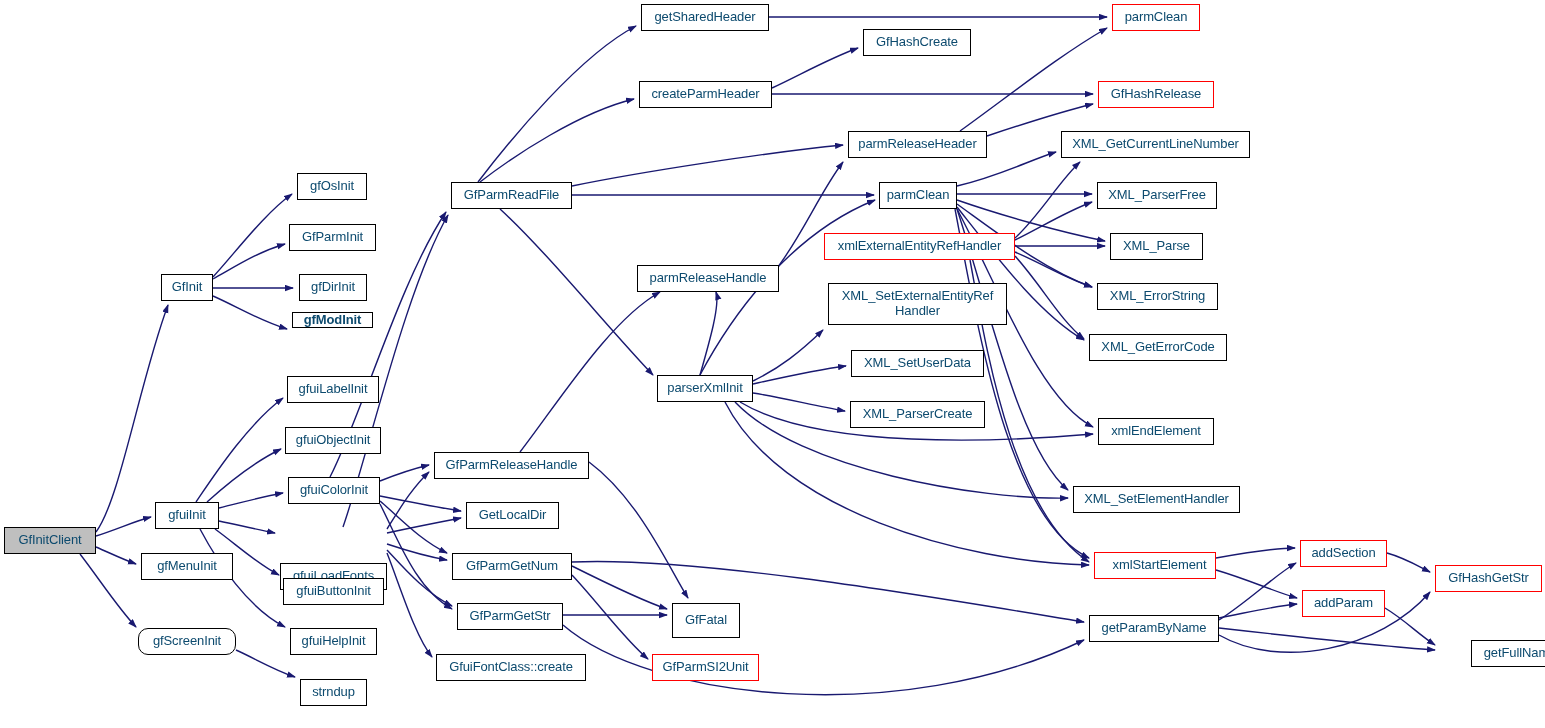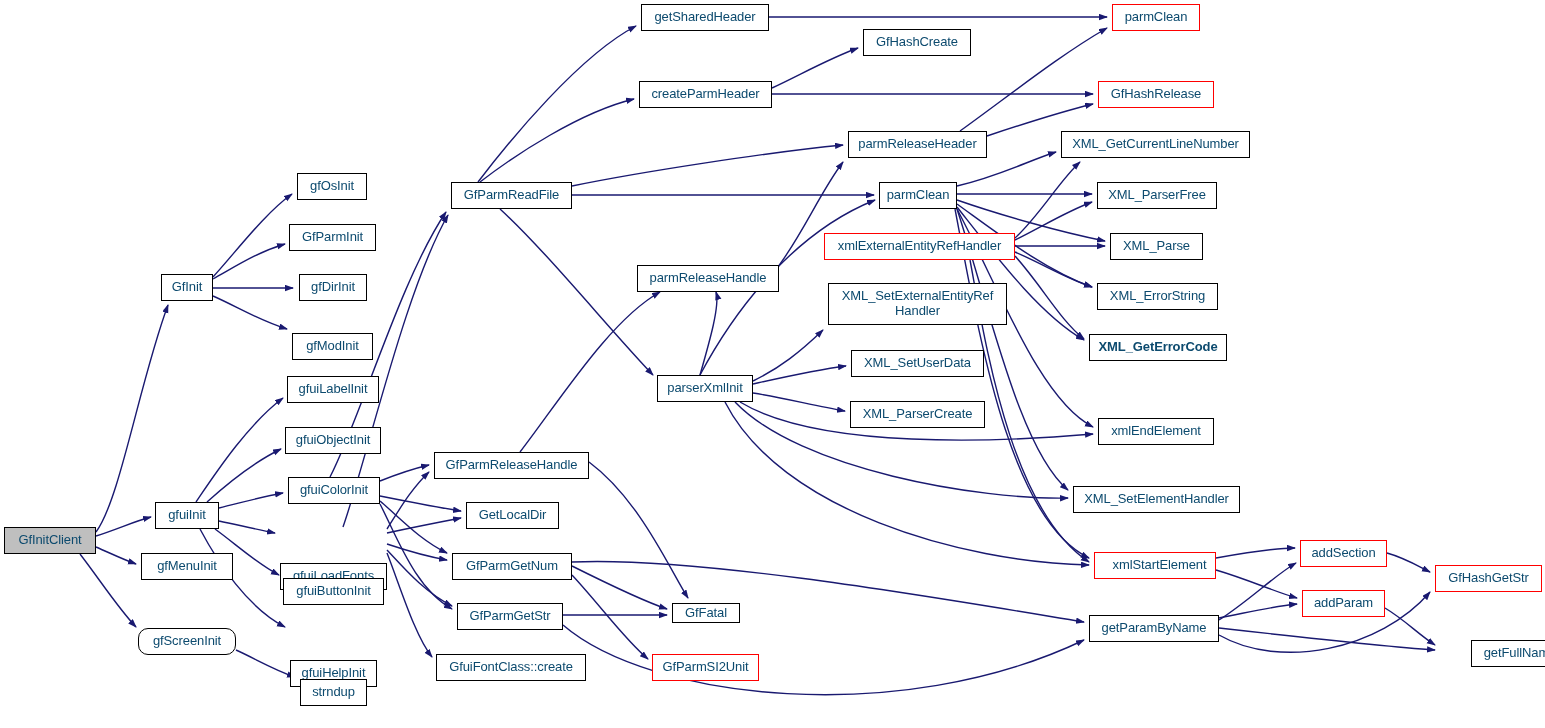--- a/index.html
+++ b/index.html
@@ -133,58 +133,58 @@
         <path d="M 589 462 C 640 500 670 570 688 598" marker-end="url(#arrow)" stroke="#191970"></path>
         <path d="M 520 452 C 560 400 610 320 660 292" marker-end="url(#arrow)" stroke="#191970"></path>
       </g>
   </svg>
   <div id="node-layer">
       <div class="node current" style="left: 4px; top: 527px; width: 92px; height: 27px;">GfInitClient</div>
       <div class="node" style="left: 161px; top: 274px; width: 52px; height: 27px;">GfInit</div>
       <div class="node" style="left: 297px; top: 173px; width: 70px; height: 27px;">gfOsInit</div>
       <div class="node" style="left: 289px; top: 224px; width: 87px; height: 27px;">GfParmInit</div>
       <div class="node" style="left: 299px; top: 274px; width: 68px; height: 27px;">gfDirInit</div>
-      <div class="node" style="left: 292px; top: 333px; width: 81px; height: 27px;">gfModInit</div>
+      <div class="node" style="left: 292px; top: 312px; width: 81px; height: 16px; font-weight: bold;">gfModInit</div>
       <div class="node" style="left: 155px; top: 502px; width: 64px; height: 27px;">gfuiInit</div>
       <div class="node" style="left: 141px; top: 553px; width: 92px; height: 27px;">gfMenuInit</div>
       <div class="node" style="left: 138px; top: 628px; width: 98px; height: 27px; border-radius: 10px;">gfScreenInit</div>
       <div class="node" style="left: 287px; top: 376px; width: 92px; height: 27px;">gfuiLabelInit</div>
       <div class="node" style="left: 285px; top: 427px; width: 96px; height: 27px;">gfuiObjectInit</div>
       <div class="node" style="left: 288px; top: 477px; width: 92px; height: 27px;">gfuiColorInit</div>
       <div class="node" style="left: 280px; top: 527px; width: 107px; height: 27px; margin-top: 36px;">gfuiLoadFonts</div>
       <div class="node" style="left: 283px; top: 578px; width: 101px; height: 27px;">gfuiButtonInit</div>
-      <div class="node" style="left: 290px; top: 628px; width: 87px; height: 27px; margin-top: 32px;">gfuiHelpInit</div>
+      <div class="node" style="left: 290px; top: 628px; width: 87px; height: 27px;">gfuiHelpInit</div>
       <div class="node" style="left: 300px; top: 679px; width: 67px; height: 27px;">strndup</div>
       <div class="node" style="left: 451px; top: 182px; width: 121px; height: 27px;">GfParmReadFile</div>
       <div class="node" style="left: 434px; top: 452px; width: 155px; height: 27px;">GfParmReleaseHandle</div>
       <div class="node" style="left: 466px; top: 502px; width: 93px; height: 27px;">GetLocalDir</div>
       <div class="node" style="left: 452px; top: 553px; width: 120px; height: 27px;">GfParmGetNum</div>
       <div class="node" style="left: 457px; top: 603px; width: 106px; height: 27px;">GfParmGetStr</div>
       <div class="node" style="left: 436px; top: 654px; width: 150px; height: 27px;">GfuiFontClass::create</div>
       <div class="node" style="left: 641px; top: 4px; width: 128px; height: 27px;">getSharedHeader</div>
       <div class="node" style="left: 639px; top: 81px; width: 133px; height: 27px;">createParmHeader</div>
       <div class="node" style="left: 637px; top: 265px; width: 142px; height: 27px;">parmReleaseHandle</div>
       <div class="node" style="left: 657px; top: 375px; width: 96px; height: 27px;">parserXmlInit</div>
-      <div class="node" style="left: 672px; top: 603px; width: 68px; height: 20px;">GfFatal</div>
+      <div class="node" style="left: 672px; top: 603px; width: 68px; height: 35px;">GfFatal</div>
       <div class="node red" style="left: 652px; top: 654px; width: 107px; height: 27px;">GfParmSI2Unit</div>
       <div class="node" style="left: 863px; top: 29px; width: 108px; height: 27px;">GfHashCreate</div>
       <div class="node red" style="left: 1098px; top: 81px; width: 116px; height: 27px;">GfHashRelease</div>
       <div class="node red" style="left: 1112px; top: 4px; width: 88px; height: 27px;">parmClean</div>
       <div class="node" style="left: 848px; top: 131px; width: 139px; height: 27px;">parmReleaseHeader</div>
       <div class="node" style="left: 879px; top: 182px; width: 78px; height: 27px;">parmClean</div>
       <div class="node red" style="left: 824px; top: 233px; width: 191px; height: 27px;">xmlExternalEntityRefHandler</div>
       <div class="node" style="left: 828px; top: 283px; width: 179px; height: 42px;">XML_SetExternalEntityRef
 Handler</div>
       <div class="node" style="left: 851px; top: 350px; width: 133px; height: 27px;">XML_SetUserData</div>
       <div class="node" style="left: 850px; top: 401px; width: 135px; height: 27px;">XML_ParserCreate</div>
       <div class="node" style="left: 1061px; top: 131px; width: 189px; height: 27px;">XML_GetCurrentLineNumber</div>
       <div class="node" style="left: 1097px; top: 182px; width: 120px; height: 27px;">XML_ParserFree</div>
       <div class="node" style="left: 1110px; top: 233px; width: 93px; height: 27px; text-align: right;">XML_Parse</div>
       <div class="node" style="left: 1097px; top: 283px; width: 121px; height: 27px;">XML_ErrorString</div>
-      <div class="node" style="left: 1089px; top: 334px; width: 138px; height: 27px; font-weight: bold;">XML_GetErrorCode</div>
+      <div class="node" style="left: 1089px; top: 334px; width: 138px; height: 27px;">XML_GetErrorCode</div>
       <div class="node" style="left: 1098px; top: 418px; width: 116px; height: 27px;">xmlEndElement</div>
       <div class="node" style="left: 1073px; top: 486px; width: 167px; height: 27px;">XML_SetElementHandler</div>
       <div class="node red" style="left: 1094px; top: 552px; width: 122px; height: 27px; padding-left: 9px;">xmlStartElement</div>
       <div class="node" style="left: 1089px; top: 615px; width: 130px; height: 27px;">getParamByName</div>
       <div class="node red" style="left: 1300px; top: 540px; width: 87px; height: 27px;">addSection</div>
       <div class="node red" style="left: 1302px; top: 590px; width: 83px; height: 27px;">addParam</div>
       <div class="node red" style="left: 1435px; top: 565px; width: 107px; height: 27px;">GfHashGetStr</div>
       <div class="node" style="left: 1440px; top: 640px; width: 98px; height: 27px; margin-left: 31px;">getFullName</div>
     </div>
 </div>

